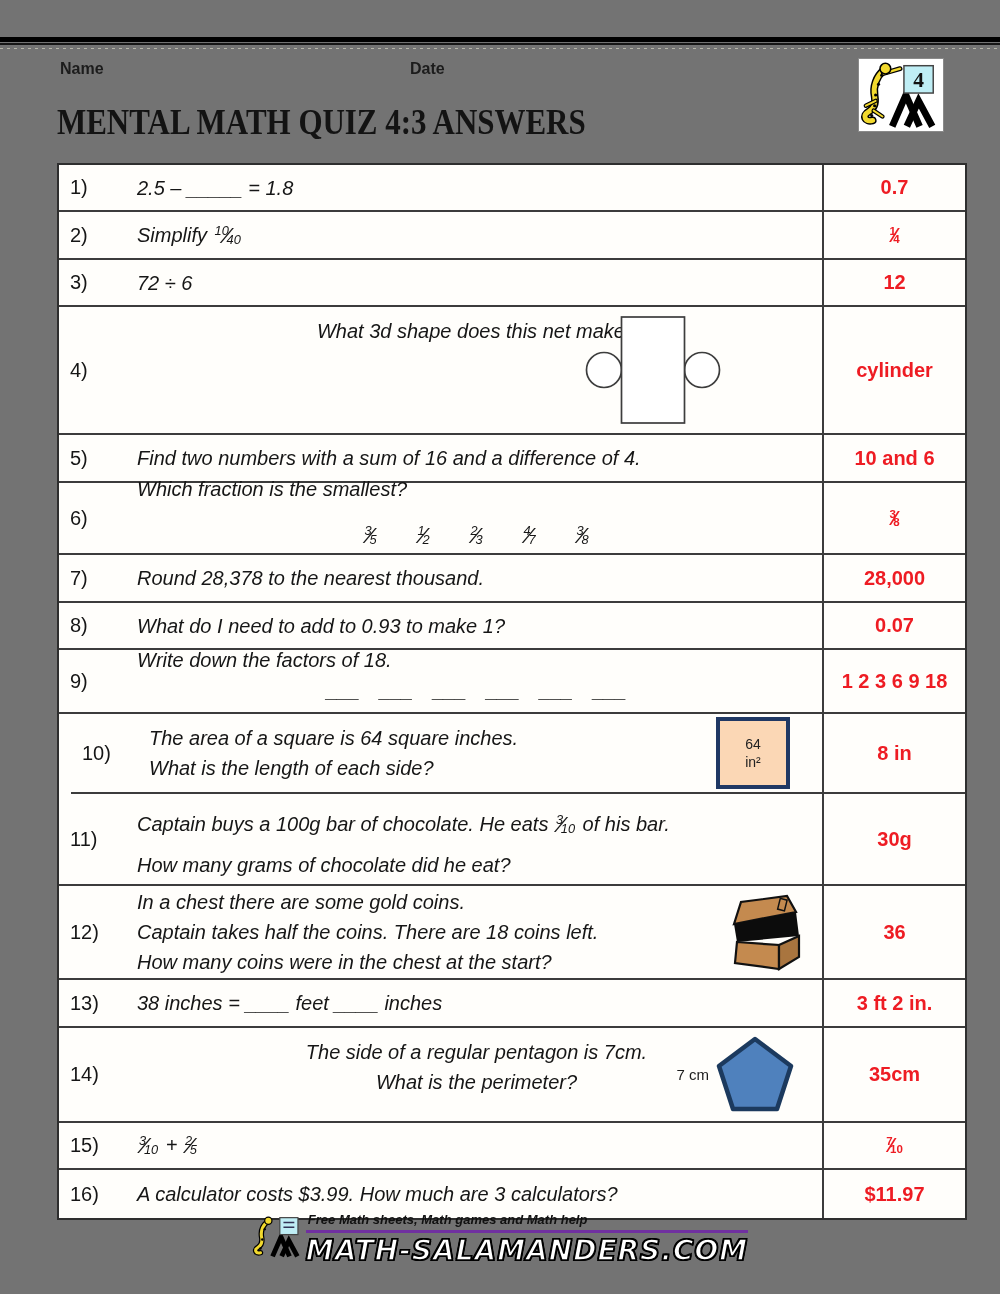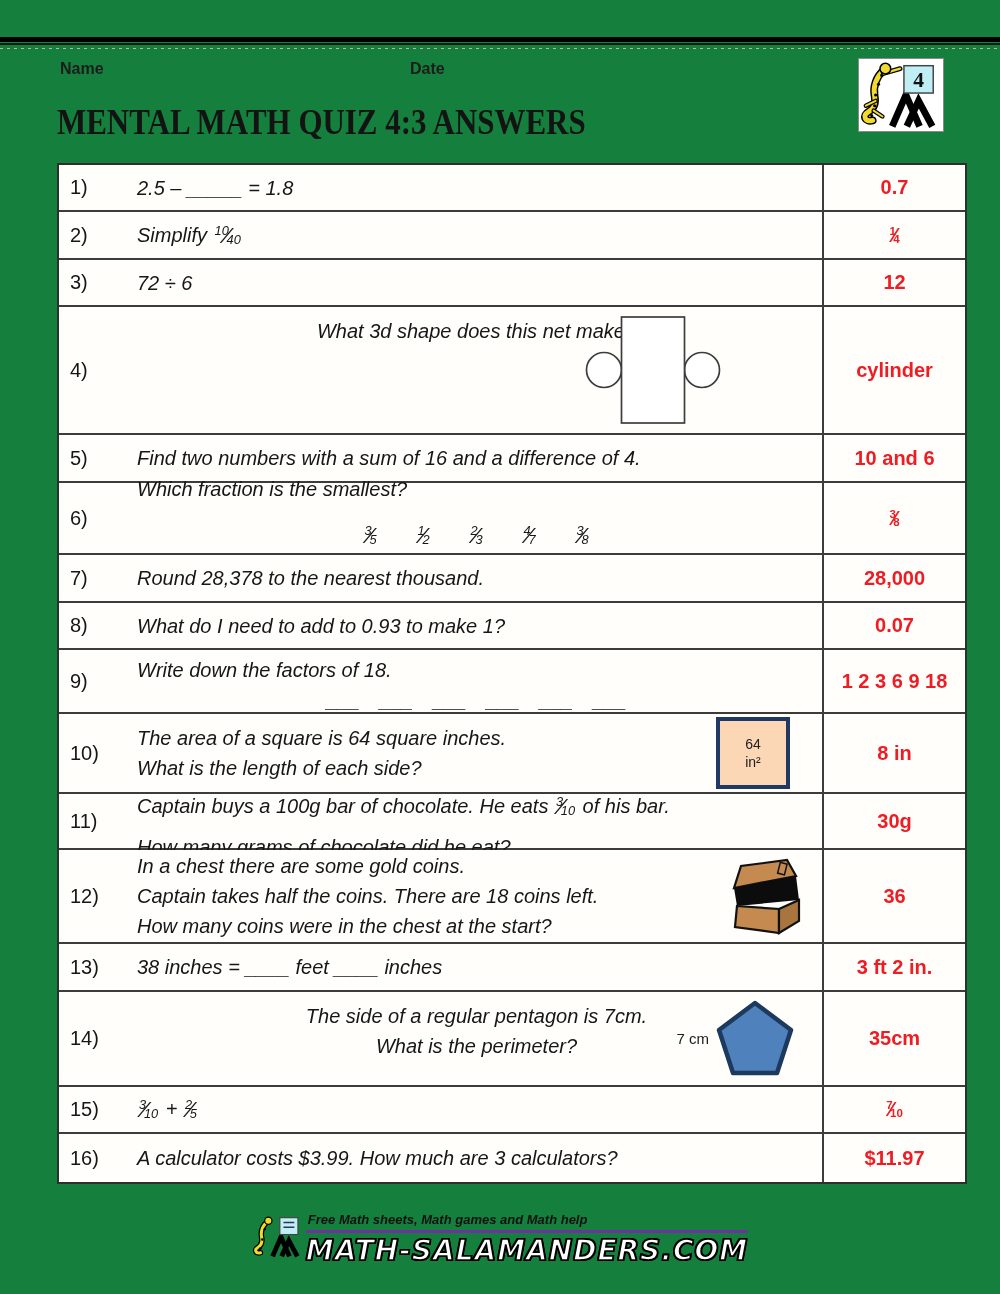--- a/index.html
+++ b/index.html
@@ -1,17 +1,17 @@
 <!DOCTYPE html>
 <html style="--answer-red: #ee1c23; --pentagon-fill: #4f81bd; --pentagon-border: #1c3a5e; --square-fill: #fbd7b5; --square-border: #1f3864; --chest-brown: #c48a4f; --chest-brown-dark: #a9753f; --underline-purple: #7030a0; --board-blue: #bfeef5; --salamander-yellow: #f2d92e;"><head>
 <meta charset="utf-8">
 <style>
   html,body{margin:0;padding:0;}
   body{background:#fffdf5;font-family:"Liberation Sans",sans-serif;color:#1a1a1a;}
-  .page{position:relative;width:1000px;height:1294px;background:#15803d;overflow:hidden;}
+  .page{position:relative;width:1000px;height:1294px;background:#737373;overflow:hidden;}
 
   
   .top-rule{position:absolute;left:0;top:37px;width:100%;}
   .tr-thick{height:5px;background:#000;}
   .tr-thin{height:2px;background:#161616;margin-top:1px;}
   .tr-dot{height:1px;margin-top:3px;background:repeating-linear-gradient(90deg,#b5b5a8 0 3px,transparent 3px 7px);}
 
   .hlabel{position:absolute;top:60px;font-size:16px;font-weight:600;color:#1c1c1c;}
   .hlabel.name{left:60px;}
   .hlabel.date{left:410px;}
@@ -24,21 +24,21 @@
 
   
   .tbl{position:absolute;left:57px;top:163px;width:906px;border:2px solid #2e2e2e;background:#fffefb;}
   .row{display:flex;border-bottom:2px solid #3c3c3c;box-sizing:border-box;position:relative;background:#fffefb;}
   .row:last-child{border-bottom:none;}
   .num{flex:0 0 78px;display:flex;align-items:center;padding-left:11px;font-size:20px;box-sizing:border-box;color:#161616;}
   .q{flex:1 1 auto;display:flex;flex-direction:column;position:relative;box-sizing:border-box;
      font-size:20px;line-height:30px;color:#161616;padding:2px 6px 2px 0;min-width:0;}
   .q.vc{justify-content:center;}
   .q.top{justify-content:flex-start;padding-top:9px;text-align:center;}
-  .q.between{justify-content:space-between;padding-top:5px;padding-bottom:17px;}
+  .q.between{justify-content:center;padding-top:5px;padding-bottom:17px;}
   .line{white-space:pre-wrap;font-style:italic;}
   .line.center{text-align:center;}
   .line.fracs{margin-top:5px;}
   .ans{flex:0 0 143px;border-left:2px solid #3c3c3c;display:flex;align-items:center;justify-content:center;
        color:var(--answer-red,#ee1c23);font-weight:700;font-size:20px;box-sizing:border-box;text-align:center;padding:0 4px;}
   .ans .frac{font-size:18px;}
 
   
   .frac{display:inline-block;white-space:nowrap;margin:7px 2px;}
   .frac sup{font-size:0.64em;vertical-align:0.55em;}
@@ -191,37 +191,37 @@
       <div class="row" style="height: 64px;">
         <div class="num">9)</div>
         <div class="q between">
           <div class="line"><span>Write down the factors of 18.</span></div>
           <div class="line center"><span>___ ___ ___ ___ ___ ___</span></div>
         </div>
         <div class="ans">
           <span>1 2 3 6 9 18</span>
         </div>
       </div>
-      <div class="row" style="height: 80px;">
+      <div class="row" style="height: 80px; margin-left: 12px;">
         <div class="num">10)</div>
         <div class="q vc">
           <div class="line"><span>The area of a square is 64 square inches.</span></div>
           <div class="line"><span>What is the length of each side?</span></div>
           <div class="fig area-square">
             <div class="sq">
               <div>64</div>
               <div>in²</div>
             </div>
           </div>
         </div>
         <div class="ans">
           <span>8 in</span>
         </div>
       </div>
-      <div class="row" style="height: 56px;">
+      <div class="row" style="height: 92px;">
         <div class="num">11)</div>
         <div class="q vc">
           <div class="line"><span>Captain buys a 100g bar of chocolate. He eats </span><span class="frac"><sup>3</sup><span class="fs">⁄</span><sub>10</sub></span><span> of his bar.</span></div>
           <div class="line"><span>How many grams of chocolate did he eat?</span></div>
         </div>
         <div class="ans">
           <span>30g</span>
         </div>
       </div>
       <div class="row" style="height: 94px;">

